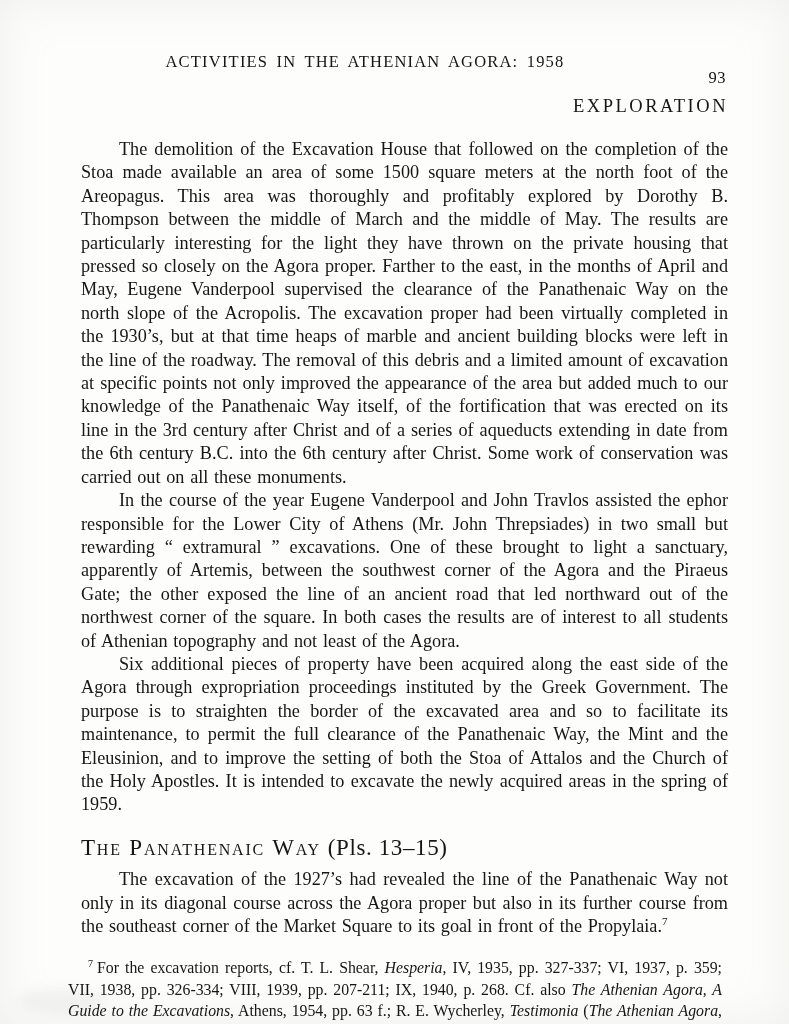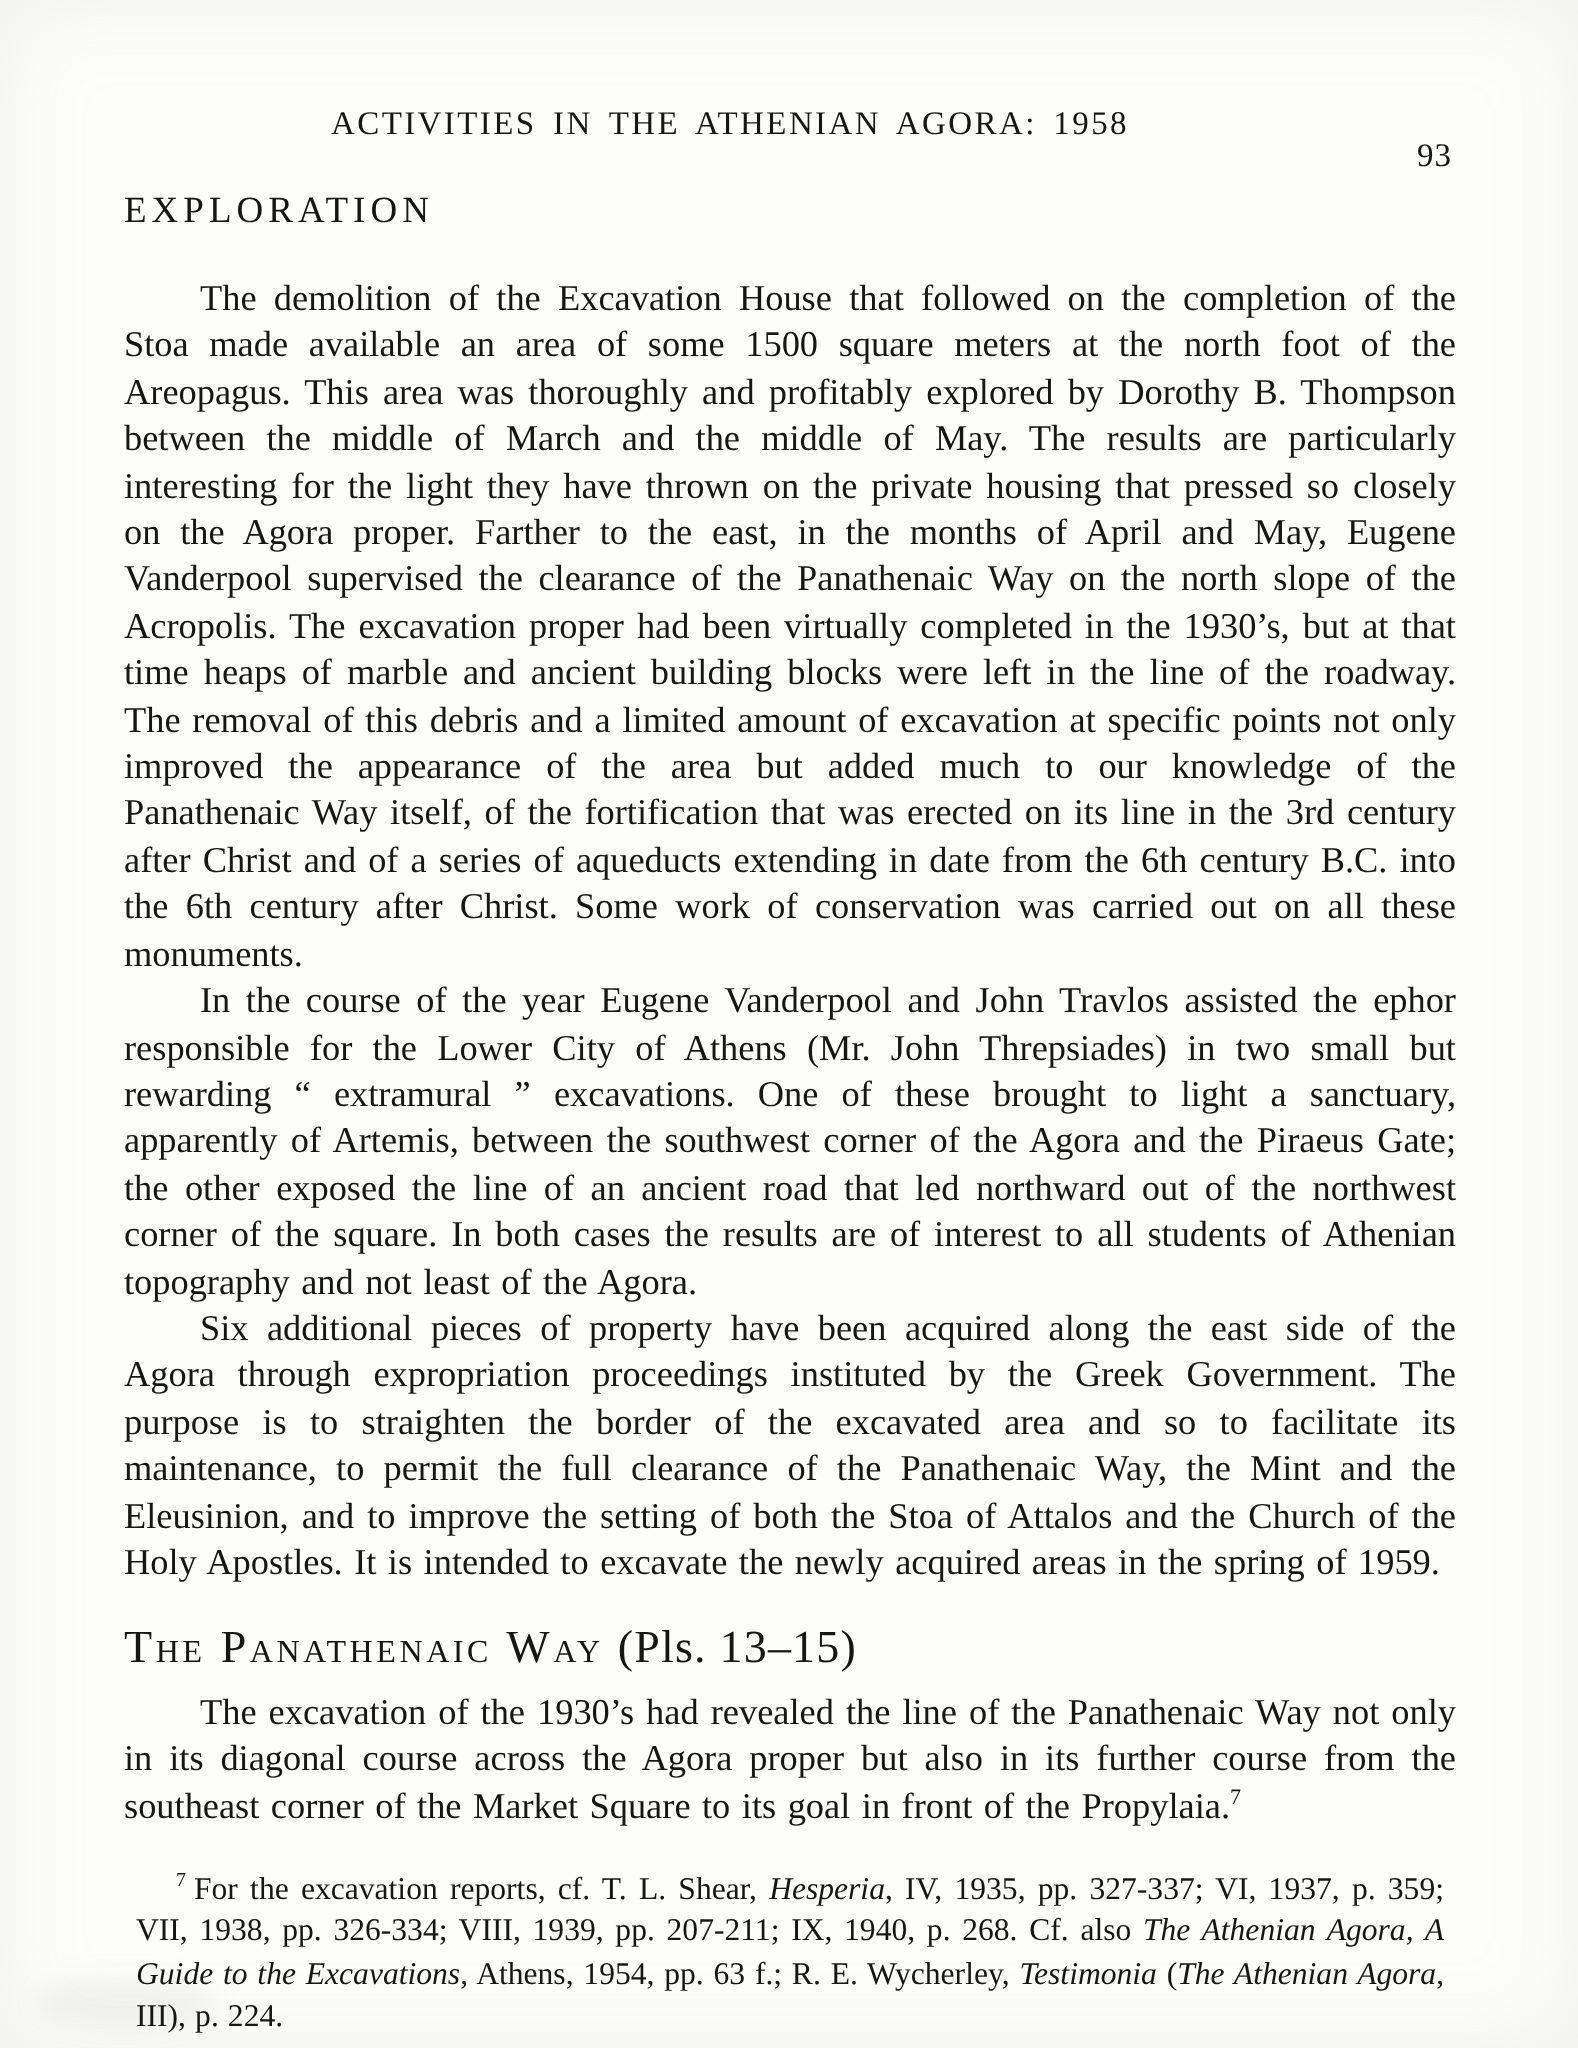--- a/index.html
+++ b/index.html
@@ -48,29 +48,30 @@
     padding-right: 60px; 
   }
   .page-number {
     position: absolute;
     right: 2px;
     top: 16px;
     letter-spacing: 0.5px;
   }
   .section-heading {
     margin: 24px 0 0 0;
-    text-align: left;
+    text-align: right;
     font-size: 18.5px;
     font-weight: normal;
     letter-spacing: 2.5px;
   }
   .body-text {
     margin-top: 21px;
     font-size: 18.2px;
     line-height: 23.4px;
+    margin-left: 19px;
   }
   .body-text p {
     margin: 0;
     text-align: justify;
     text-indent: 38px;
     word-spacing: 1.2px;
   }
   .subsection-heading {
     margin: 19px 0 9px 0;
     font-size: 23px;
@@ -123,21 +124,21 @@
     <div class="body-text">
       <p>The demolition of the Excavation House that followed on the completion of the Stoa made available an area of some 1500 square meters at the north foot of the Areopagus. This area was thoroughly and profitably explored by Dorothy B. Thompson between the middle of March and the middle of May. The results are particularly interesting for the light they have thrown on the private housing that pressed so closely on the Agora proper. Farther to the east, in the months of April and May, Eugene Vanderpool supervised the clearance of the Panathenaic Way on the north slope of the Acropolis. The excavation proper had been virtually completed in the 1930’s, but at that time heaps of marble and ancient building blocks were left in the line of the roadway. The removal of this debris and a limited amount of excavation at specific points not only improved the appearance of the area but added much to our knowledge of the Panathenaic Way itself, of the fortification that was erected on its line in the 3rd century after Christ and of a series of aqueducts extending in date from the 6th century B.C. into the 6th century after Christ. Some work of conservation was carried out on all these monuments.</p>
       <p>In the course of the year Eugene Vanderpool and John Travlos assisted the ephor responsible for the Lower City of Athens (Mr. John Threpsiades) in two small but rewarding “ extramural ” excavations. One of these brought to light a sanctuary, apparently of Artemis, between the southwest corner of the Agora and the Piraeus Gate; the other exposed the line of an ancient road that led northward out of the northwest corner of the square. In both cases the results are of interest to all students of Athenian topography and not least of the Agora.</p>
       <p>Six additional pieces of property have been acquired along the east side of the Agora through expropriation proceedings instituted by the Greek Government. The purpose is to straighten the border of the excavated area and so to facilitate its maintenance, to permit the full clearance of the Panathenaic Way, the Mint and the Eleusinion, and to improve the setting of both the Stoa of Attalos and the Church of the Holy Apostles. It is intended to excavate the newly acquired areas in the spring of 1959.</p>
 
       <h2 class="subsection-heading">
         <span class="smallcaps">The Panathenaic Way</span>
         <span class="plates-ref">(Pls. 13–15)</span>
       </h2>
 
-      <p><span>The excavation of the 1930’s had revealed the line of the Panathenaic Way not only in its diagonal course across the Agora proper but also in its further course from the southeast corner of the Market Square to its goal in front of the Propylaia.</span><sup class="fn-ref">7</sup></p>
+      <p><span>The excavation of the 1927’s had revealed the line of the Panathenaic Way not only in its diagonal course across the Agora proper but also in its further course from the southeast corner of the Market Square to its goal in front of the Propylaia.</span><sup class="fn-ref">7</sup></p>
     </div>
 
     <div class="footnote">
       <p><sup class="fn-marker">7</sup><span><span>For the excavation reports, cf. T. L. Shear, </span><i>Hesperia</i><span>, IV, 1935, pp. 327-337; VI, 1937, p. 359; VII, 1938, pp. 326-334; VIII, 1939, pp. 207-211; IX, 1940, p. 268. Cf. also </span><i>The Athenian Agora, A Guide to the Excavations</i><span>, Athens, 1954, pp. 63 f.; R. E. Wycherley, </span><i>Testimonia</i><span> (</span><i>The Athenian Agora</i><span>, III), p. 224.</span></span></p>
     </div>
 
   </div>
 </div>
 
 </body></html>

